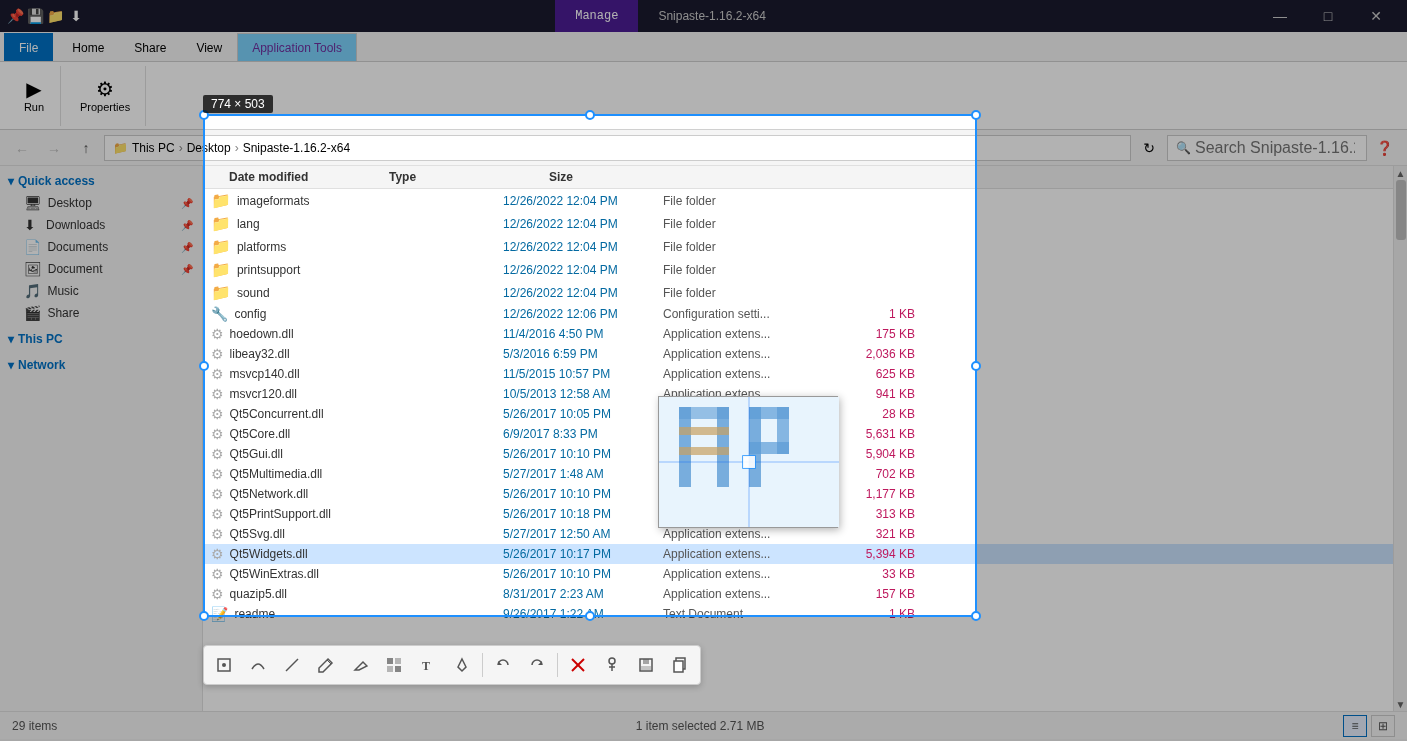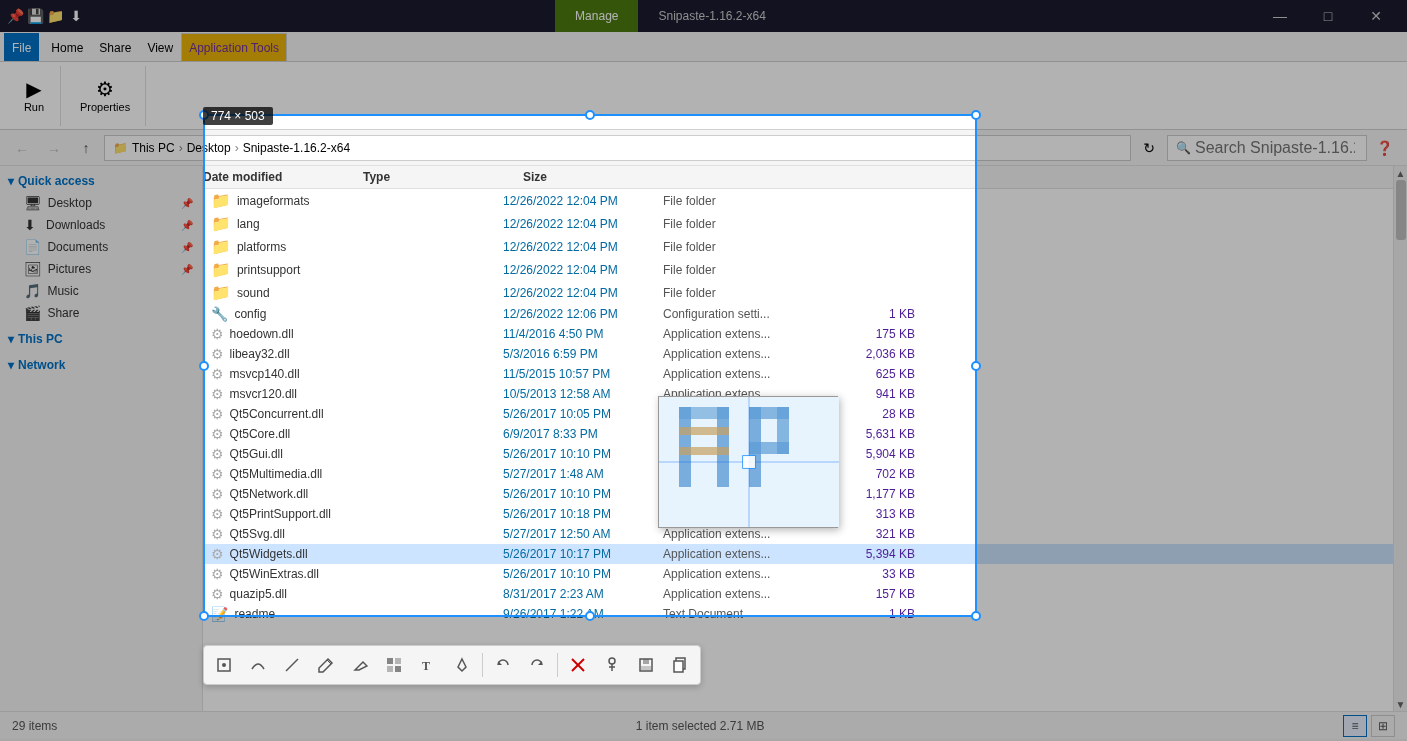--- a/index.html
+++ b/index.html
@@ -48,22 +48,23 @@
     }
     .title-tab {
       padding: 0 20px;
       display: flex;
       align-items: center;
       font-size: 12px;
       color: #ccc;
       cursor: pointer;
     }
     .title-tab.active {
-      background: #4d7c0f;
+      background: #4c1d95;
       color: white;
+      font-family: Liberation Mono, monospace;
     }
     .title-bar-right {
       display: flex;
       gap: 2px;
     }
     .win-btn {
       width: 46px;
       height: 32px;
       display: flex;
       align-items: center;
@@ -74,36 +75,36 @@
     }
     .ribbon-tabs {
       display: flex;
       background: #f5f5f5;
       height: 30px;
       align-items: flex-end;
       padding-left: 4px;
       border-bottom: 1px solid #d0d0d0;
     }
     .ribbon-tab {
-      padding: 4px 7px;
+      padding: 4px 14px;
       font-size: 12px;
       cursor: pointer;
       height: 28px;
       display: flex;
       align-items: center;
       border: 1px solid transparent;
       border-bottom: none;
     }
     .ribbon-tab.file-tab {
       background: #0072c6;
       color: white;
       margin-right: 4px;
     }
     .ribbon-tab.active {
-      background: #eab308;
+      background: #7dd3fc;
       border-color: #d0d0d0;
       border-bottom-color: white;
     }
     .ribbon-tab.app-tools {
       color: #7030a0;
     }
     .ribbon-content {
       background: white;
       height: 68px;
       border-bottom: 1px solid #d0d0d0;
@@ -242,21 +243,21 @@
     .file-list-header {
       display: flex;
       background: #f5f5f5;
       border-bottom: 1px solid #e0e0e0;
       padding: 4px 0;
       font-size: 12px;
       font-weight: 600;
       color: #333;
     }
     .col-name { width: 300px; padding-left: 32px; }
-    .col-date { width: 160px; }
+    .col-date { width: 160px; margin-left: 26px; }
     .col-type { width: 160px; }
     .col-size { width: 100px; }
 
     .file-list {
       overflow-y: auto;
       flex: 1;
     }
     .file-row {
       display: flex;
       align-items: center;
@@ -268,21 +269,21 @@
     .file-row.selected { background: #cce4ff; }
     .file-cell-name {
       width: 300px;
       display: flex;
       align-items: center;
       gap: 6px;
       padding-left: 8px;
     }
     .file-cell-date { width: 160px; color: #0369a1; }
     .file-cell-type { width: 160px; color: #555; }
-    .file-cell-size { width: 100px; color: #4c1d95; text-align: right; padding-right: 8px; }
+    .file-cell-size { width: 100px; color: #be185d; text-align: right; padding-right: 8px; }
 
     .folder-icon { color: #f5c518; font-size: 16px; }
     .dll-icon { color: #aaa; font-size: 14px; }
     .config-icon { color: #666; font-size: 14px; }
     .txt-icon { color: #888; font-size: 14px; }
 
     
     .status-bar {
       height: 28px;
       background: #f5f5f5;
@@ -339,21 +340,20 @@
       position: absolute;
       top: 95px;
       left: 203px;
       background: rgba(0,0,0,0.75);
       color: white;
       font-size: 12px;
       padding: 2px 8px;
       border-radius: 2px;
       pointer-events: none;
       z-index: 102;
-      margin-top: 12px;
     }
 
     
     .handle {
       position: absolute;
       width: 10px;
       height: 10px;
       background: white;
       border: 2px solid #1e90ff;
       border-radius: 50%;
@@ -565,21 +565,21 @@
         <span class="sidebar-item-label">Downloads</span>
         <span class="pin-icon">📌</span>
       </div>
       <div class="sidebar-item">
         <span class="sidebar-icon">📄</span>
         <span class="sidebar-item-label">Documents</span>
         <span class="pin-icon">📌</span>
       </div>
       <div class="sidebar-item">
         <span class="sidebar-icon">🖼</span>
-        <span class="sidebar-item-label">Pictures</span>
+        <span class="sidebar-item-label">Document</span>
         <span class="pin-icon">📌</span>
       </div>
       <div class="sidebar-item">
         <span class="sidebar-icon">🎵</span>
         <span class="sidebar-item-label">Music</span>
       </div>
       <div class="sidebar-item">
         <span class="sidebar-icon">🎬</span>
         <span class="sidebar-item-label">Share</span>
       </div>

